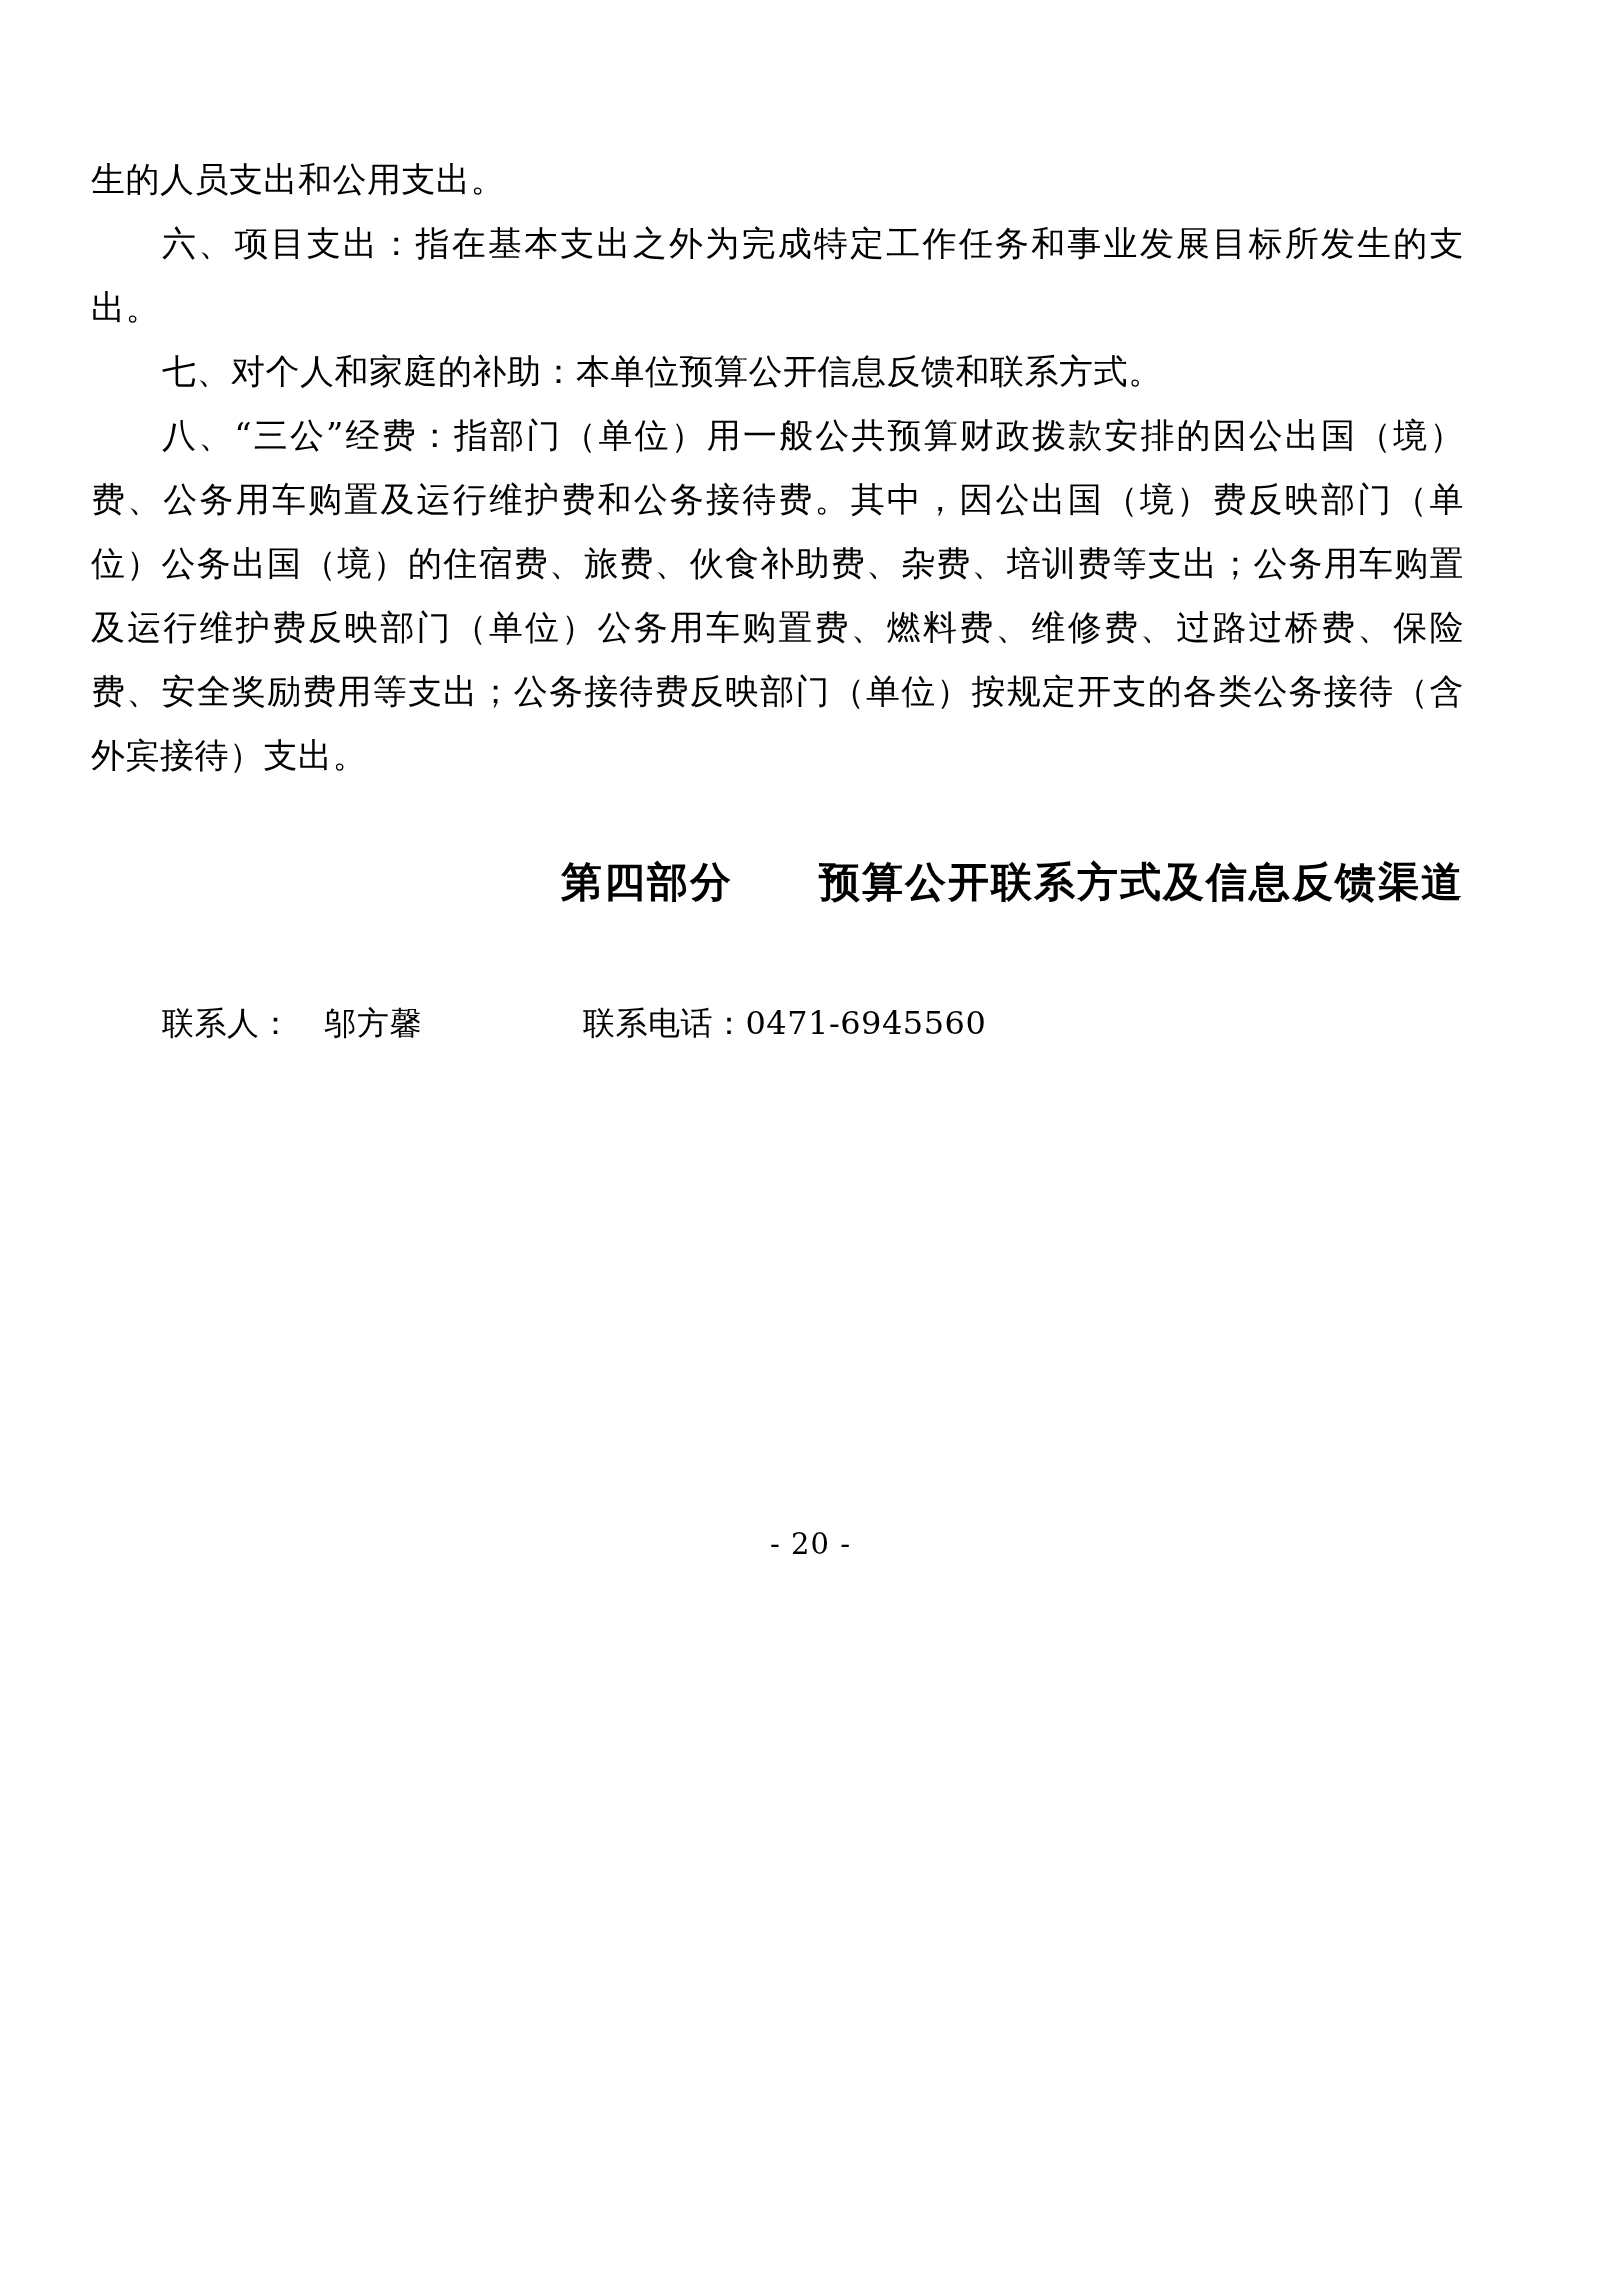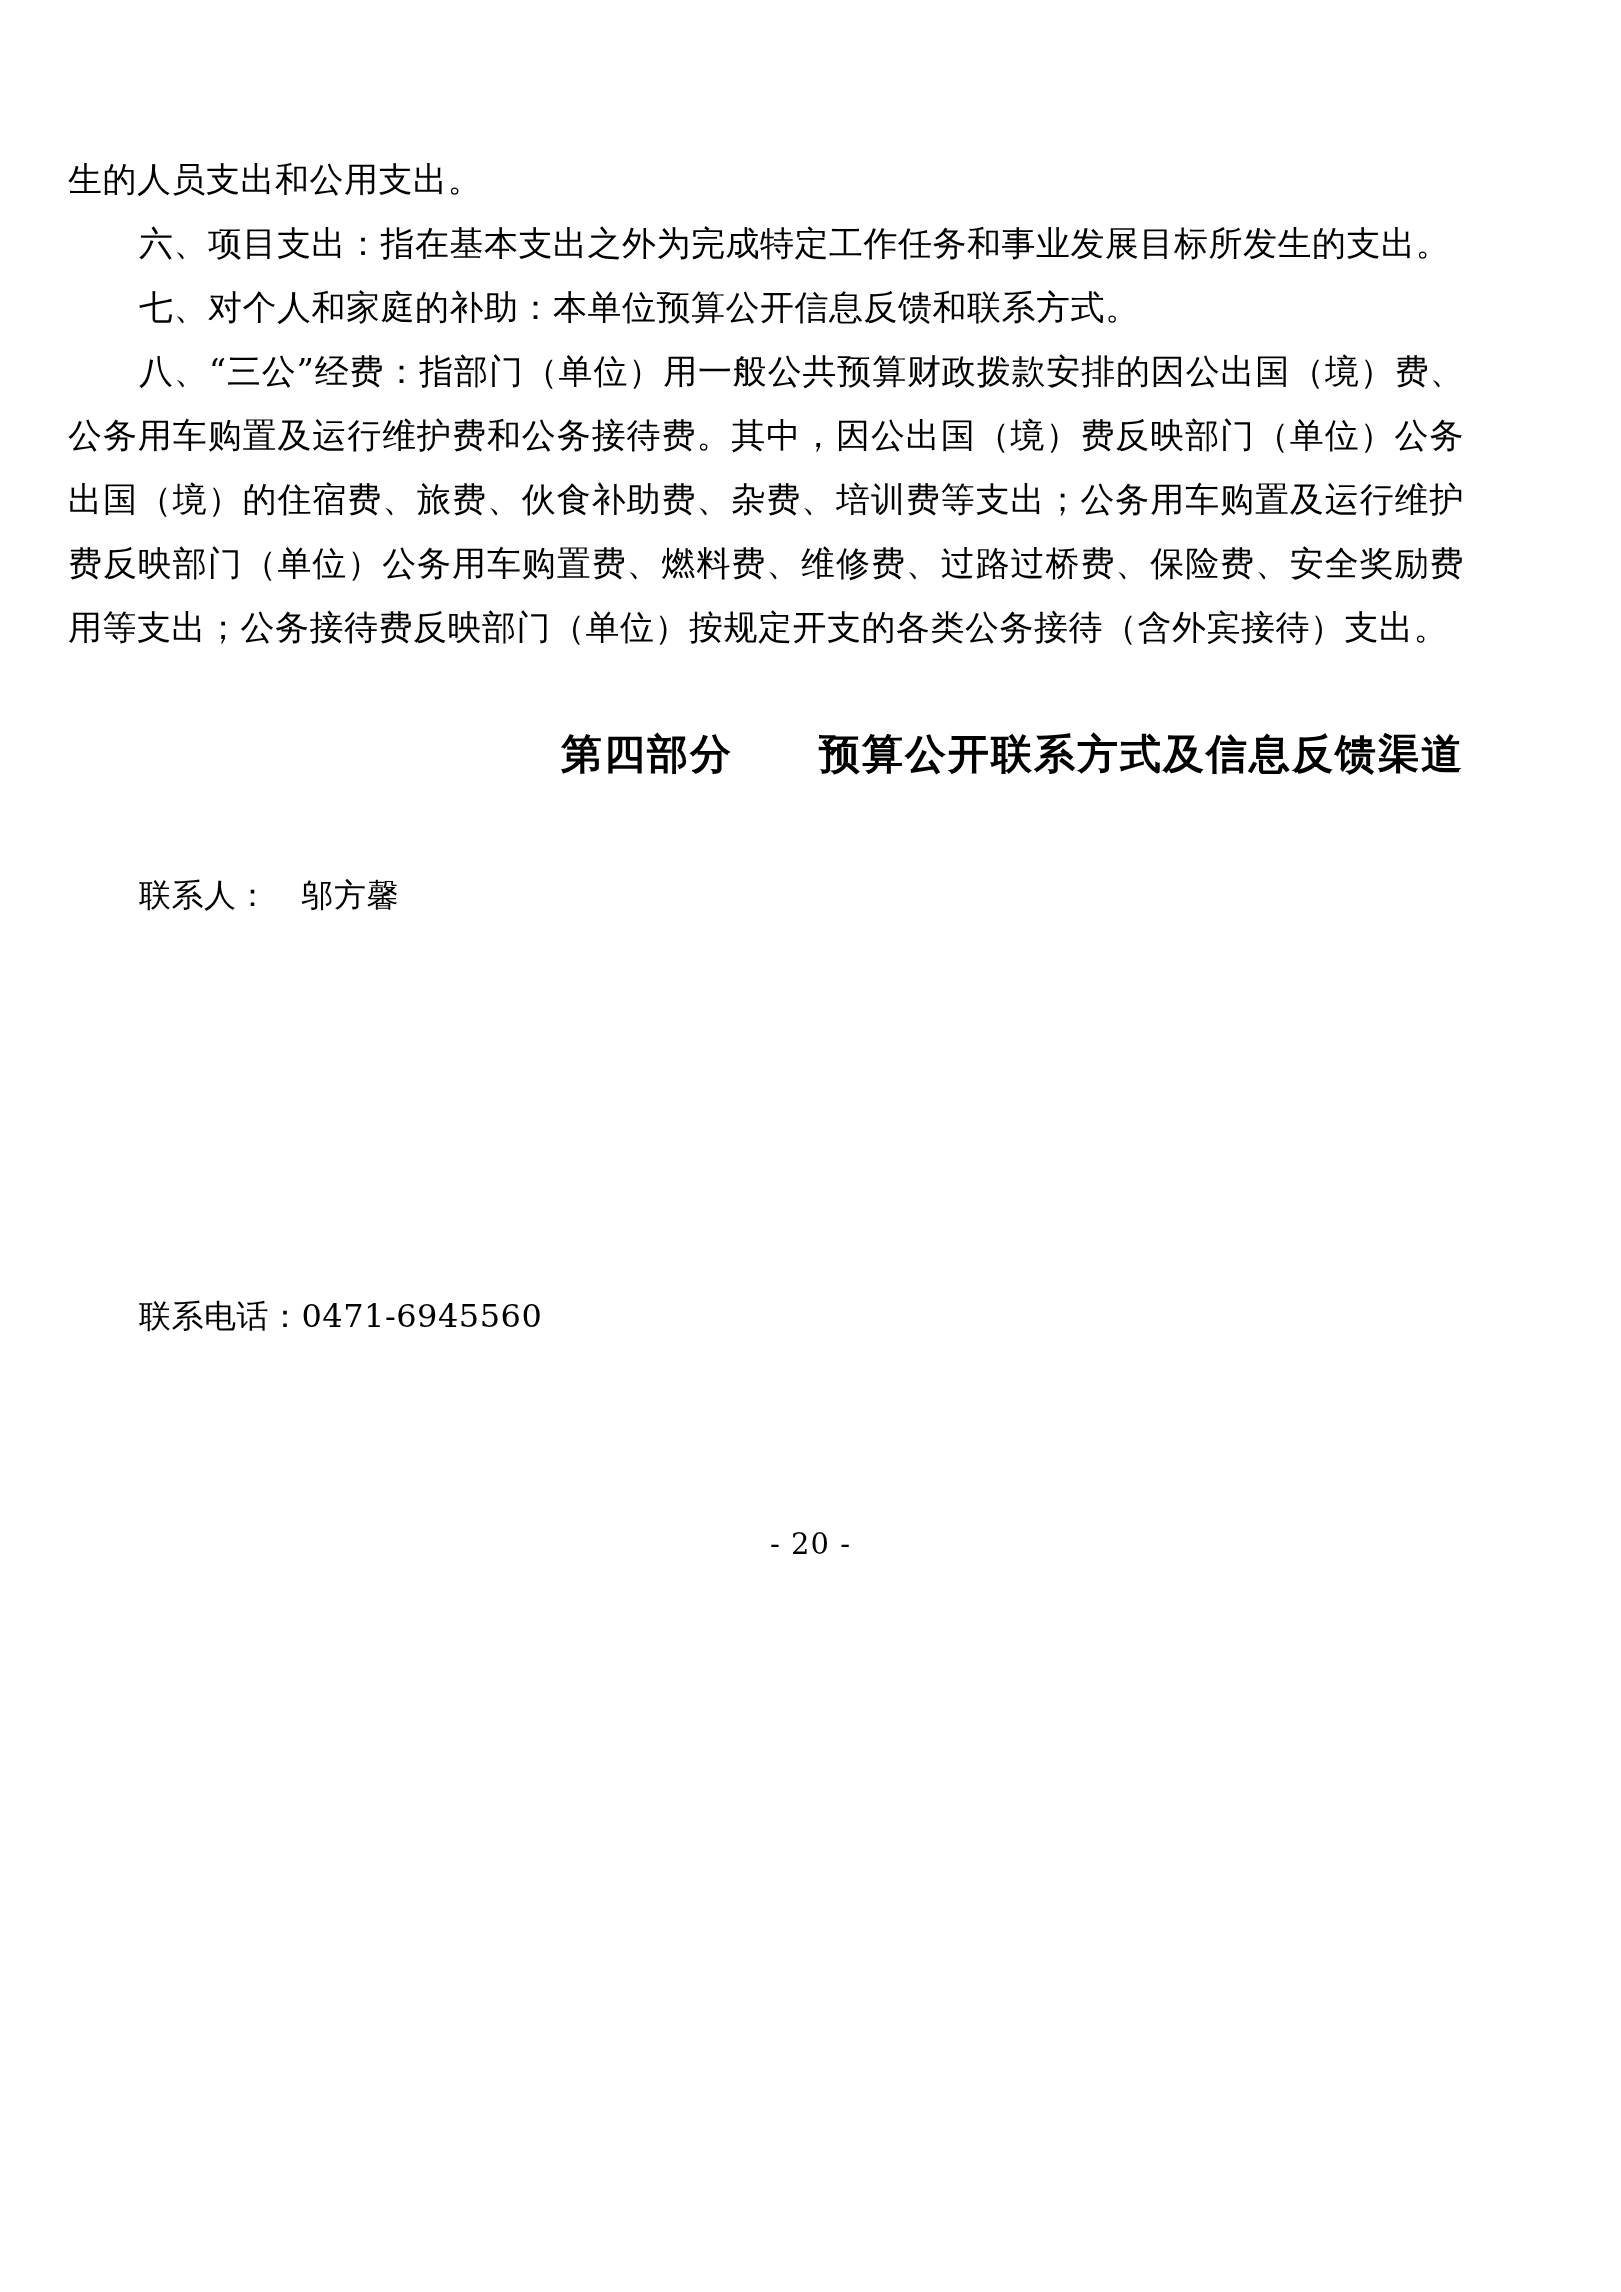--- a/index.html
+++ b/index.html
@@ -14,21 +14,21 @@
     color: #000000;
     position: relative;
     overflow: hidden;
   }
   .page {
     position: absolute;
     top: 0; left: 0;
     width: 1621px;
     height: 1632px;
     box-sizing: border-box;
-    padding: 147px 157px 0 68px;
+    padding: 147px 157px 0 91px;
   }
   .doc-body {
     font-size: 34px;
     line-height: 64px;
     letter-spacing: 0.5px;
     text-align: justify;
     text-justify: inter-ideograph;
   }
   .para {
     margin: 0 0 0 0;
@@ -56,21 +56,20 @@
     font-size: 32px;
     line-height: 61px;
   }
   .contact-line {
     padding-left: 71px;
   }
   .contact-row {
     padding-left: 71px;
     display: flex;
     align-items: baseline;
-    flex-direction: column;
   }
   .contact-row .col1 {
     width: 421px;
     flex: 0 0 421px;
   }
   .contact-row .col2 {
     flex: 1 1 auto;
   }
   .page-number {
     position: absolute;

